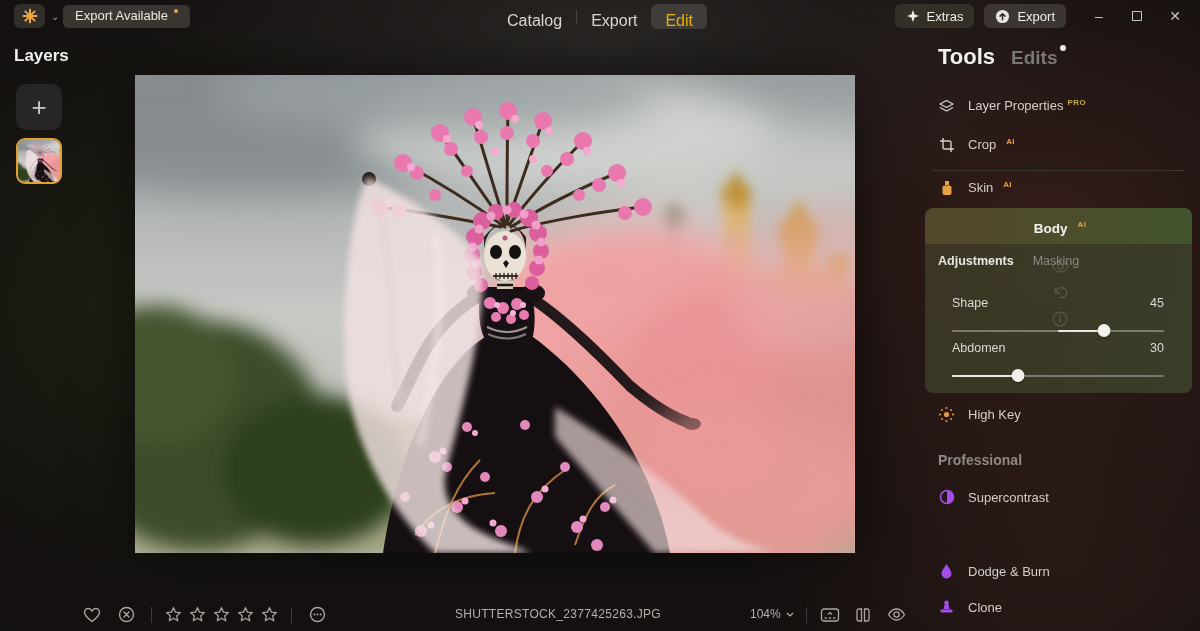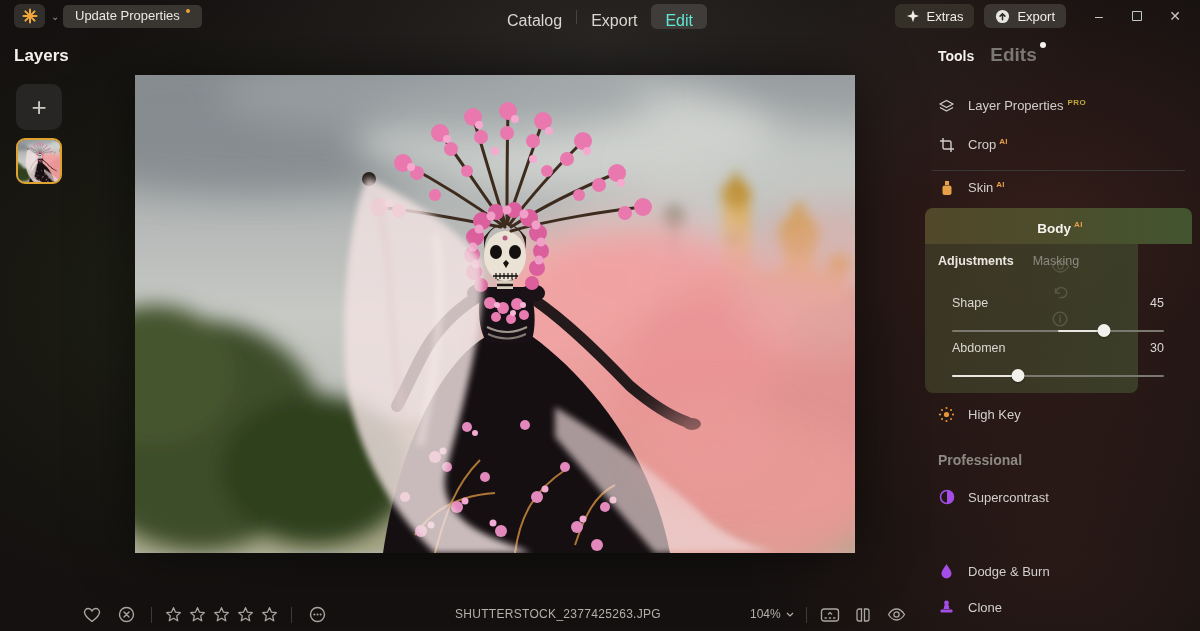--- a/index.html
+++ b/index.html
@@ -30,21 +30,21 @@
   .logo-caret { color:#9a9792; font-size:10px; margin-left:6px; }
   .update-btn { position:absolute; left:63px; top:5px; height:23px; background:#3a3733;
                 border-radius:5px; display:flex; align-items:flex-start; padding:3px 12px 0 12px;
                 font-size:13px; color:#ebe8e3; }
   .notif-dot { width:4px; height:4px; border-radius:50%; background:#f0a13a; margin-left:6px; margin-top:1px; }
 
   .center-tabs { position:absolute; left:50%; top:4px; transform:translateX(-50%);
                  display:flex; align-items:center; height:25px; }
   .ctab { display:flex; align-items:center; gap:8px; padding:0 14px; height:25px;
           font-size:16px; color:#dcd9d4; border-radius:6px;flex-direction:column; }
-  .ctab.active { background:#403d3a; color:#5eead4; }
+  .ctab.active { background:#403d3a; color:#eab308; }
   .ctab-divider { width:1px; height:14px; background:#4a4742; }
 
   .top-right { position:absolute; right:6px; top:4px; display:flex; align-items:center; }
   .tr-btn { display:flex; align-items:center; gap:7px; height:24px; padding:0 11px;
             border-radius:6px; font-size:13px; color:#f0eee9; }
   .btn-extras { background:#343028; }
   .btn-export { background:#3b3632; margin-left:10px; }
   .win-controls { display:flex; align-items:center; margin-left:14px; }
   .win-btn { width:38px; height:24px; display:flex; align-items:center; justify-content:center;
              color:#c9c6c1; font-size:14px; }
@@ -64,38 +64,38 @@
   .layer-thumb svg { display:block; width:100%; height:100%; }
 
   
   .photo-wrap { position:absolute; left:135px; top:75px; width:720px; height:478px;
                 box-shadow:0 0 50px rgba(0,0,0,.5); background:#9aa0a0; }
   .photo-wrap svg { display:block; width:720px; height:478px; }
 
   
   .tools-panel { position:absolute; left:925px; top:0; width:267px; height:631px; }
   .panel-tabs { position:absolute; left:13px; top:44px; display:flex; align-items:baseline; gap:16px; }
-  .ptab-tools { font-size:14px; font-weight:700; color:#f4f2ee; }
+  .ptab-tools { font-size:22px; font-weight:700; color:#f4f2ee; }
   .ptab-edits { font-size:19px; font-weight:700; color:#7b7872; position:relative; }
   .edits-dot { position:absolute; right:-9px; top:-2px; width:6px; height:6px; border-radius:50%; background:#f4f2ee; }
 
   .tool-row { position:absolute; left:0; width:267px; height:24px; display:flex;
               align-items:center; gap:13px; padding-left:13px; font-size:13px; color:#d2cfc9; }
   .tool-row .ticon { width:17px; display:flex; justify-content:center; flex:none; }
-  sup.badge-ai { font-size:8px; color:#e8a048; font-weight:700; margin-left:3px; letter-spacing:.3px; }
+  sup.badge-ai { font-size:8px; color:#e8a048; font-weight:700; margin-left:10px; letter-spacing:.3px; }
   sup.badge-pro { font-size:8px; color:#bfa83e; font-weight:700; margin-left:4px; letter-spacing:.5px; }
   .hdivider { position:absolute; left:7px; width:253px; height:1px; background:#3a3835; }
 
   .body-header { position:absolute; left:0; top:208px; width:267px; height:36px;
                  border-radius:8px 8px 0 0; display:flex; align-items:center; padding:0 10px 0 13px;
                  background:linear-gradient(90deg,#52472a 0%, #4b4e2c 55%, #42552f 100%);
                  font-size:13.5px; font-weight:700; color:#f5f3ef; gap:12px;flex-direction:column; }
   .body-header .spacer { flex:1; }
   .bh-icon { width:20px; height:20px; display:flex; align-items:center; justify-content:center; }
-  .body-subpanel { position:absolute; left:0; top:244px; width:213px; height:149px;
+  .body-subpanel { position:absolute; left:0; top:244px; width:267px; height:149px;
                    border-radius:0 0 8px 8px;
                    background:linear-gradient(100deg, rgba(62,58,38,.85), rgba(62,69,44,.85)); }
   .sub-tabs { position:absolute; left:13px; top:10px; display:flex; gap:19px; font-size:12.5px; }
   .subtab-active { color:#e9e6e0; font-weight:700; }
   .subtab { color:#8d8a83; font-weight:400; }
 
   .slider-block { position:absolute; left:27px; width:212px; }
   .slider-labels { display:flex; justify-content:space-between; font-size:12.5px; color:#dcd9d3; }
   .slider-track { position:relative; margin-top:14px; height:13px; }
   .track-base { position:absolute; left:0; right:0; top:6px; height:2px; background:#7b786f; border-radius:1px; }
@@ -368,21 +368,21 @@
           <line x1="8" y1="1.5" x2="8" y2="14.5"></line>
             <line x1="1.5" y1="8" x2="14.5" y2="8"></line>
           <line x1="3.4" y1="3.4" x2="12.6" y2="12.6"></line>
             <line x1="12.6" y1="3.4" x2="3.4" y2="12.6"></line>
         </g>
       </svg>
     </div>
     <span class="logo-caret">⌄</span>
   </div>
   <div class="update-btn">
-    <span>Update Properties</span>
+    <span>Export Available</span>
     <span class="notif-dot"></span>
   </div>
 
   <div class="center-tabs">
     <div class="ctab">
       <svg class="ic" width="15" height="13" viewBox="0 0 15 13">
         <path d="M1.5,3.5 V11 a1,1 0 0 0 1,1 H12.5 a1,1 0 0 0 1,-1 V4.5 a1,1 0 0 0 -1,-1 H7 L5.6,1.8 a1,1 0 0 0 -.8,-.3 H2.5 a1,1 0 0 0 -1,1 Z" fill="none" stroke="#dcd9d4" stroke-width="1.3"></path>
       </svg>
       <span>Catalog</span>
     </div>

